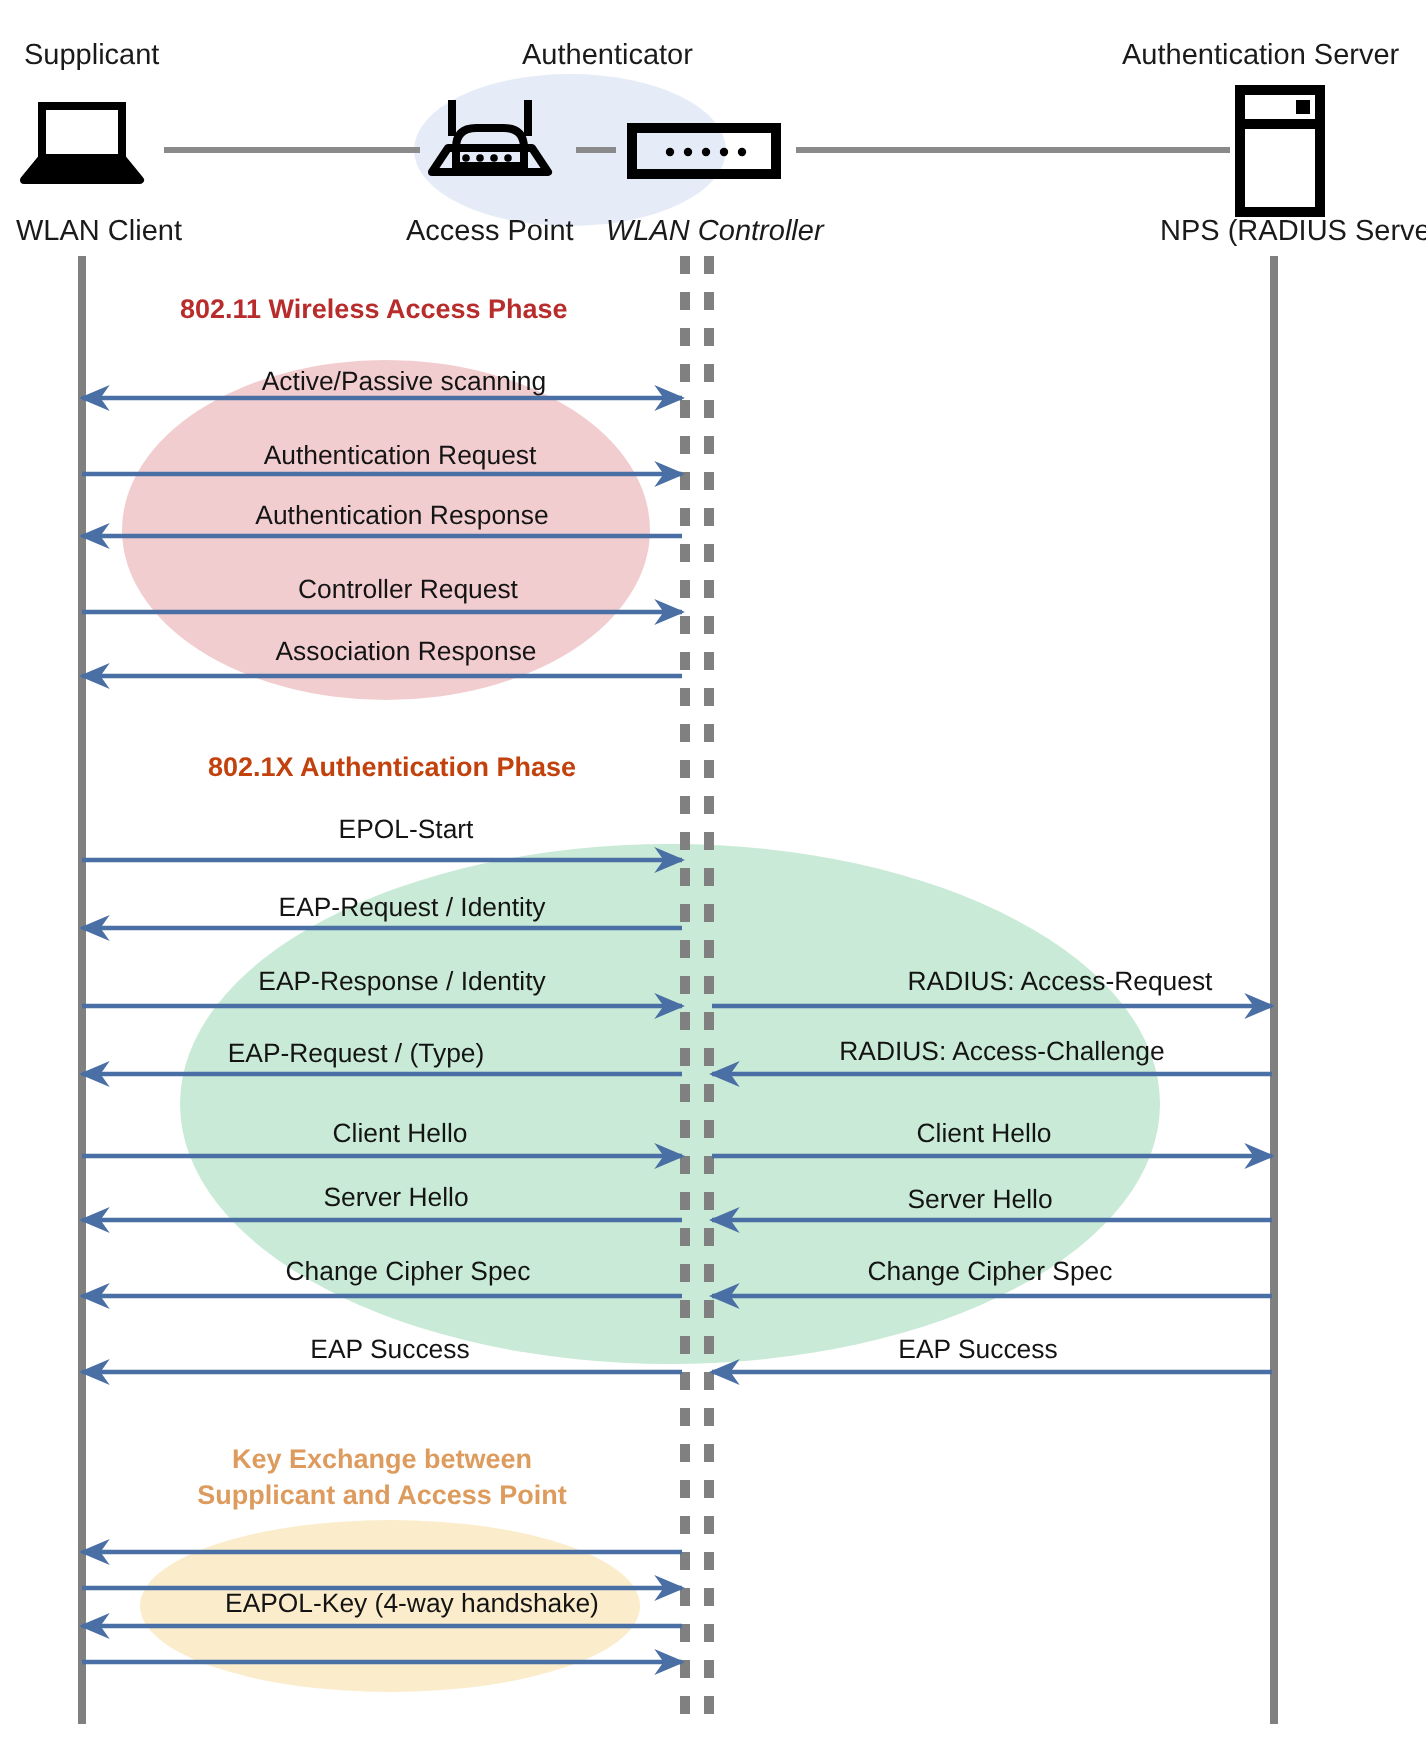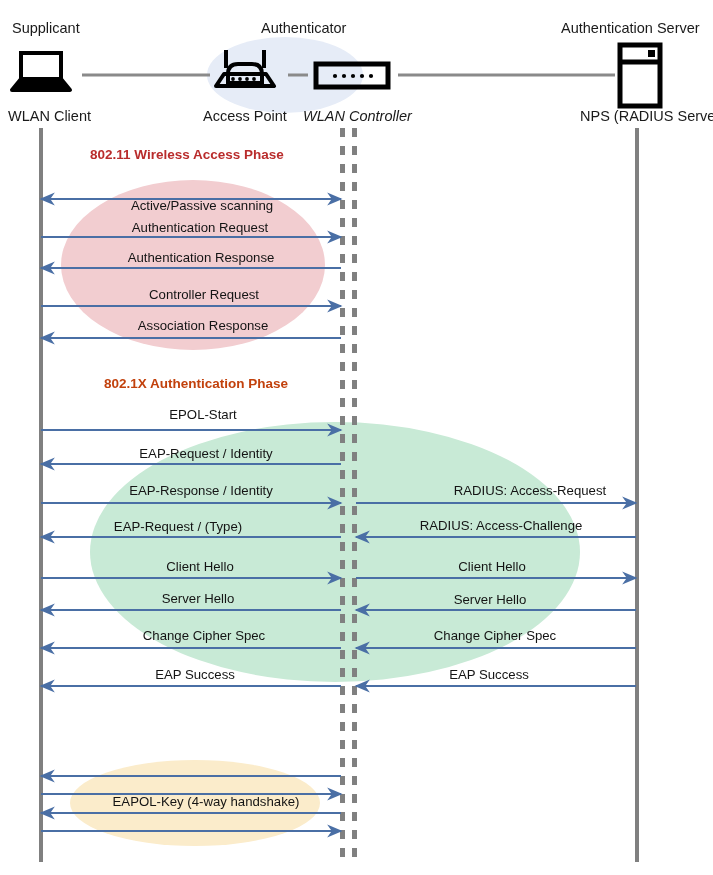--- a/index.html
+++ b/index.html
@@ -158,22 +158,26 @@
   <div class="txt role-label" style="left:261px; top:21px;">Authenticator</div>
   <div class="txt role-label" style="left:561px; top:21px;">Authentication Server</div>
 
   <div class="txt device-label" style="left:8px; top:109px;">WLAN Client</div>
   <div class="txt device-label" style="left:203px; top:109px;">Access Point</div>
   <div class="txt device-label" style="left:303px; top:109px;font-style:italic;">WLAN Controller</div>
   <div class="txt device-label" style="left:580px; top:109px;">NPS (RADIUS Server)</div>
 
   <div class="txt phase-title phase-wireless" style="left:90px; top:148px;">802.11 Wireless Access Phase</div>
   <div class="txt phase-title phase-dot1x" style="left:104px; top:377px;">802.1X Authentication Phase</div>
+  <div class="txt phase-title phase-keyex" style="left:191px; top:723px; transform:translateX(-50%); text-align:center;">
+    <span>Key Exchange between</span>
+    <span class="l2">Supplicant and Access Point</span>
+  </div>
 
-  <div class="txt msg" style="left:202px; top:184px;margin-top:15px;">Active/Passive scanning</div>
+  <div class="txt msg" style="left:202px; top:184px;">Active/Passive scanning</div>
   <div class="txt msg" style="left:200px; top:221px;">Authentication Request</div>
   <div class="txt msg" style="left:201px; top:251px;">Authentication Response</div>
   <div class="txt msg" style="left:204px; top:288px;">Controller Request</div>
   <div class="txt msg" style="left:203px; top:319px;">Association Response</div>
 
   <div class="txt msg" style="left:203px; top:408px;">EPOL-Start</div>
   <div class="txt msg" style="left:206px; top:447px;">EAP-Request / Identity</div>
   <div class="txt msg" style="left:201px; top:484px;">EAP-Response / Identity</div>
   <div class="txt msg" style="left:178px; top:520px;">EAP-Request / (Type)</div>
   <div class="txt msg" style="left:200px; top:560px;">Client Hello</div>

